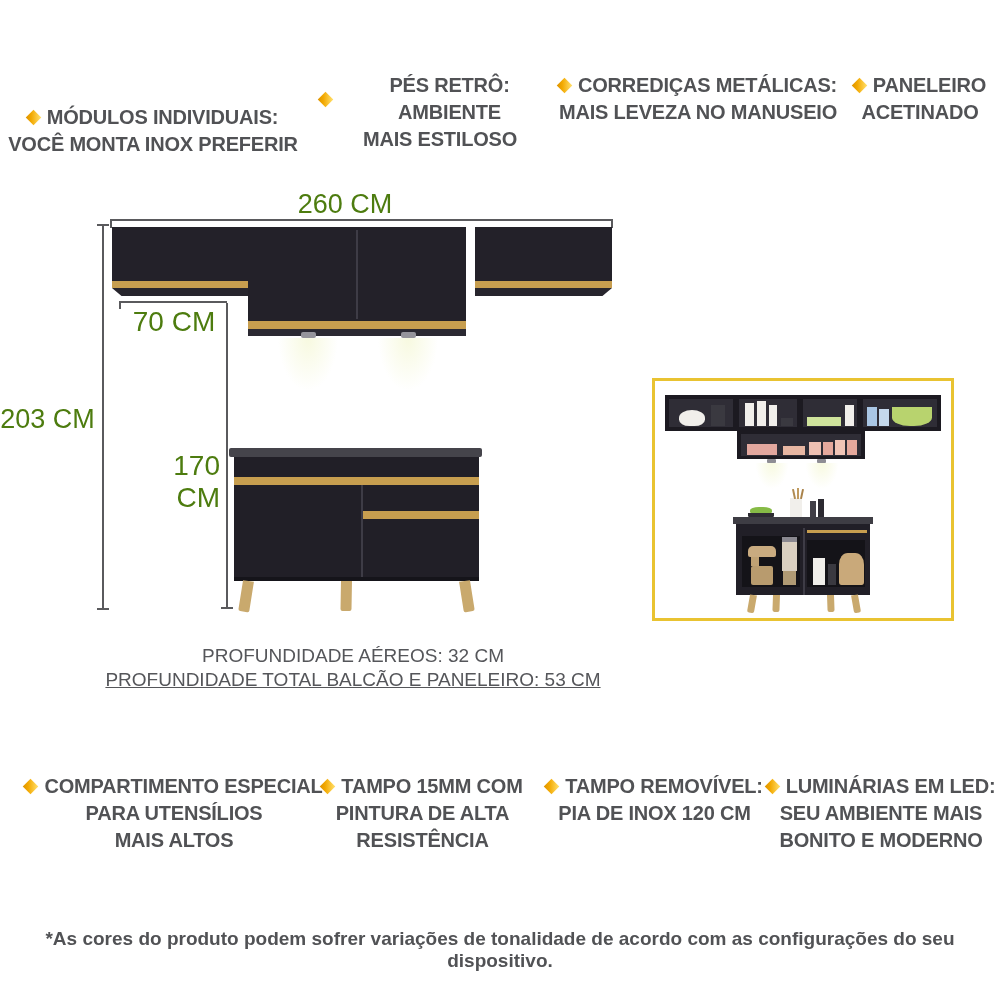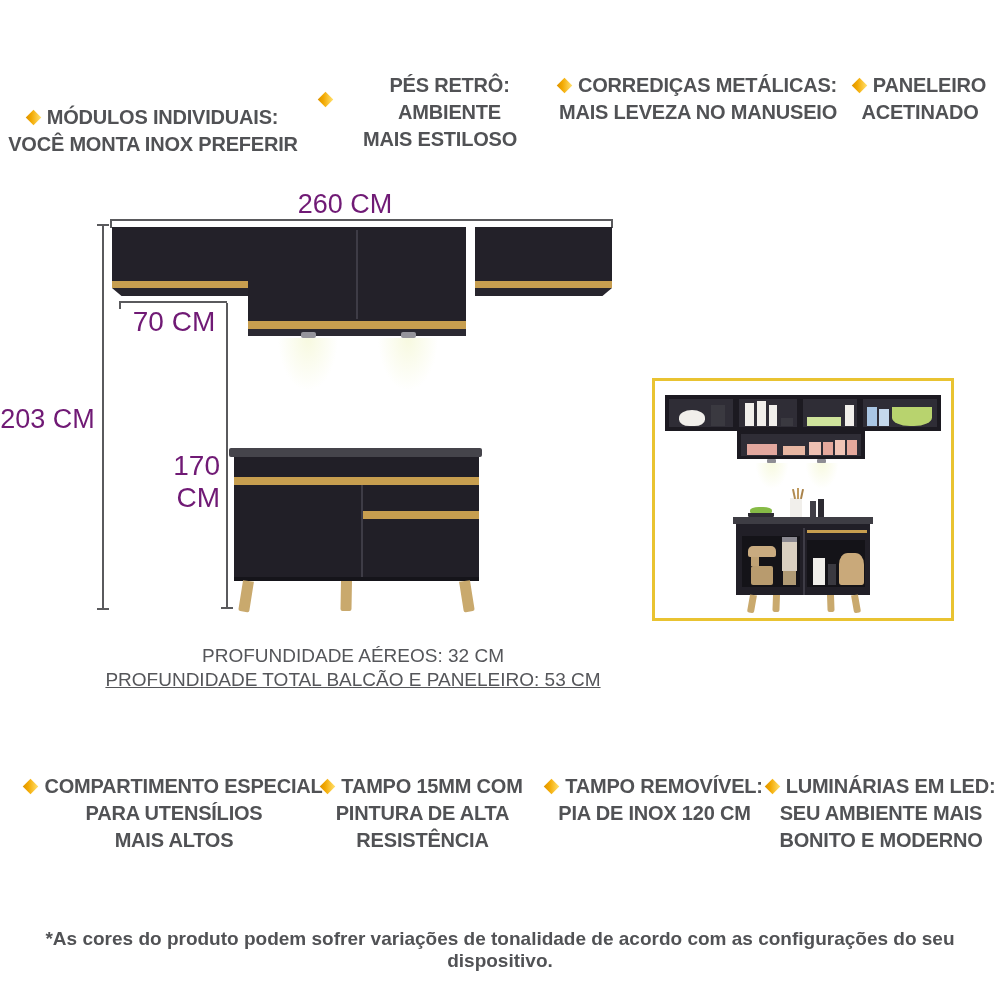--- a/index.html
+++ b/index.html
@@ -6,21 +6,21 @@
   .page{position:relative;width:1000px;height:1000px;background:#ffffff;overflow:hidden;
         font-family:"Liberation Sans",sans-serif;color:#4e4f52;}
   
   .feat{position:absolute;text-align:center;font-weight:bold;font-size:20px;line-height:27px;
         letter-spacing:-0.2px;color:#515255;}
   .f-line1{display:flex;align-items:center;justify-content:center;gap:8px;}
   .diamond{width:11px;height:11px;flex:0 0 auto;transform:rotate(45deg);
            background:linear-gradient(to bottom left,#ffd95e 10%,#f2a800 65%,#dd9300 100%);}
   
   .hline,.vline,.tick{position:absolute;background:#5a5a5d;}
-  .dim{position:absolute;color:#701a75;text-align:center;}
+  .dim{position:absolute;color:#4d7c0f;text-align:center;}
   .dim-big{font-size:27px;}
   .dim-mid{font-size:28px;}
   .depth{position:absolute;left:103px;width:500px;text-align:center;font-size:19px;color:#55565a;}
   
   .blk{position:absolute;background:#232129;}
   .wood{position:absolute;background:#c79e4f;}
   .base{position:absolute;background:#27252d;}
   .divider{position:absolute;background:#3e3c46;}
   .led{position:absolute;background:#95949b;border-radius:2px;}
   .glow{position:absolute;background:radial-gradient(ellipse 55% 62% at 50% 0%,

